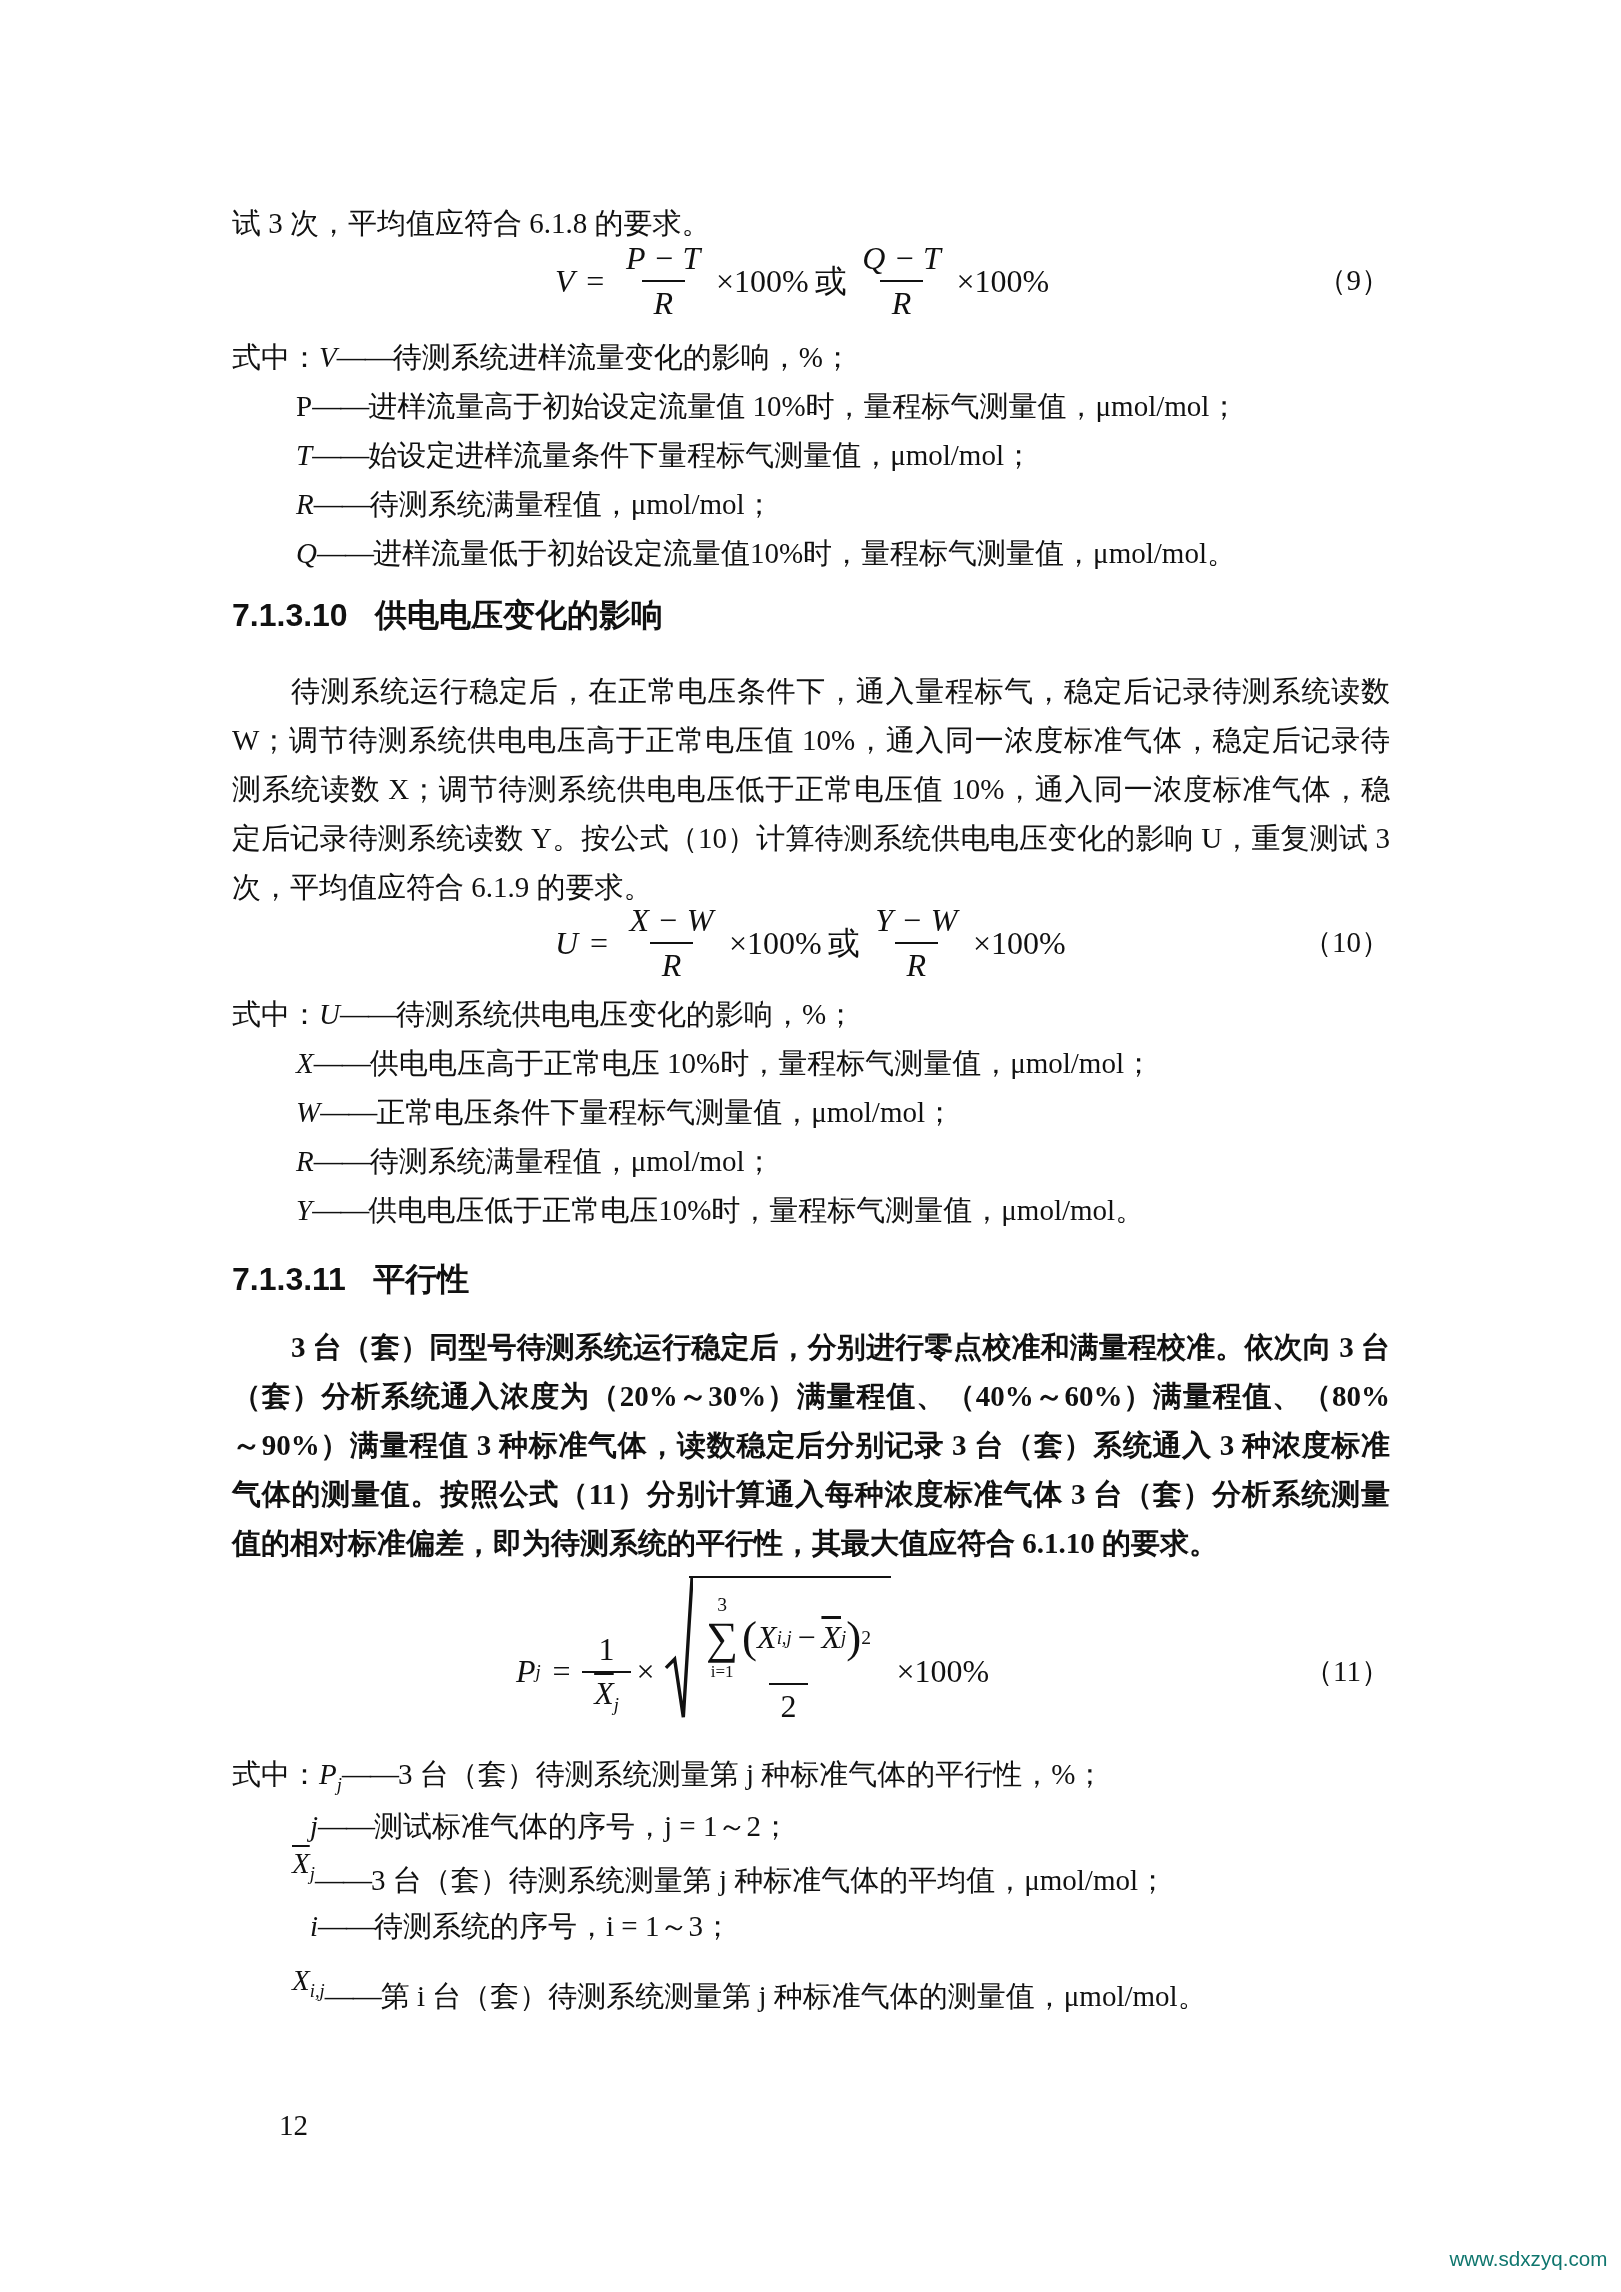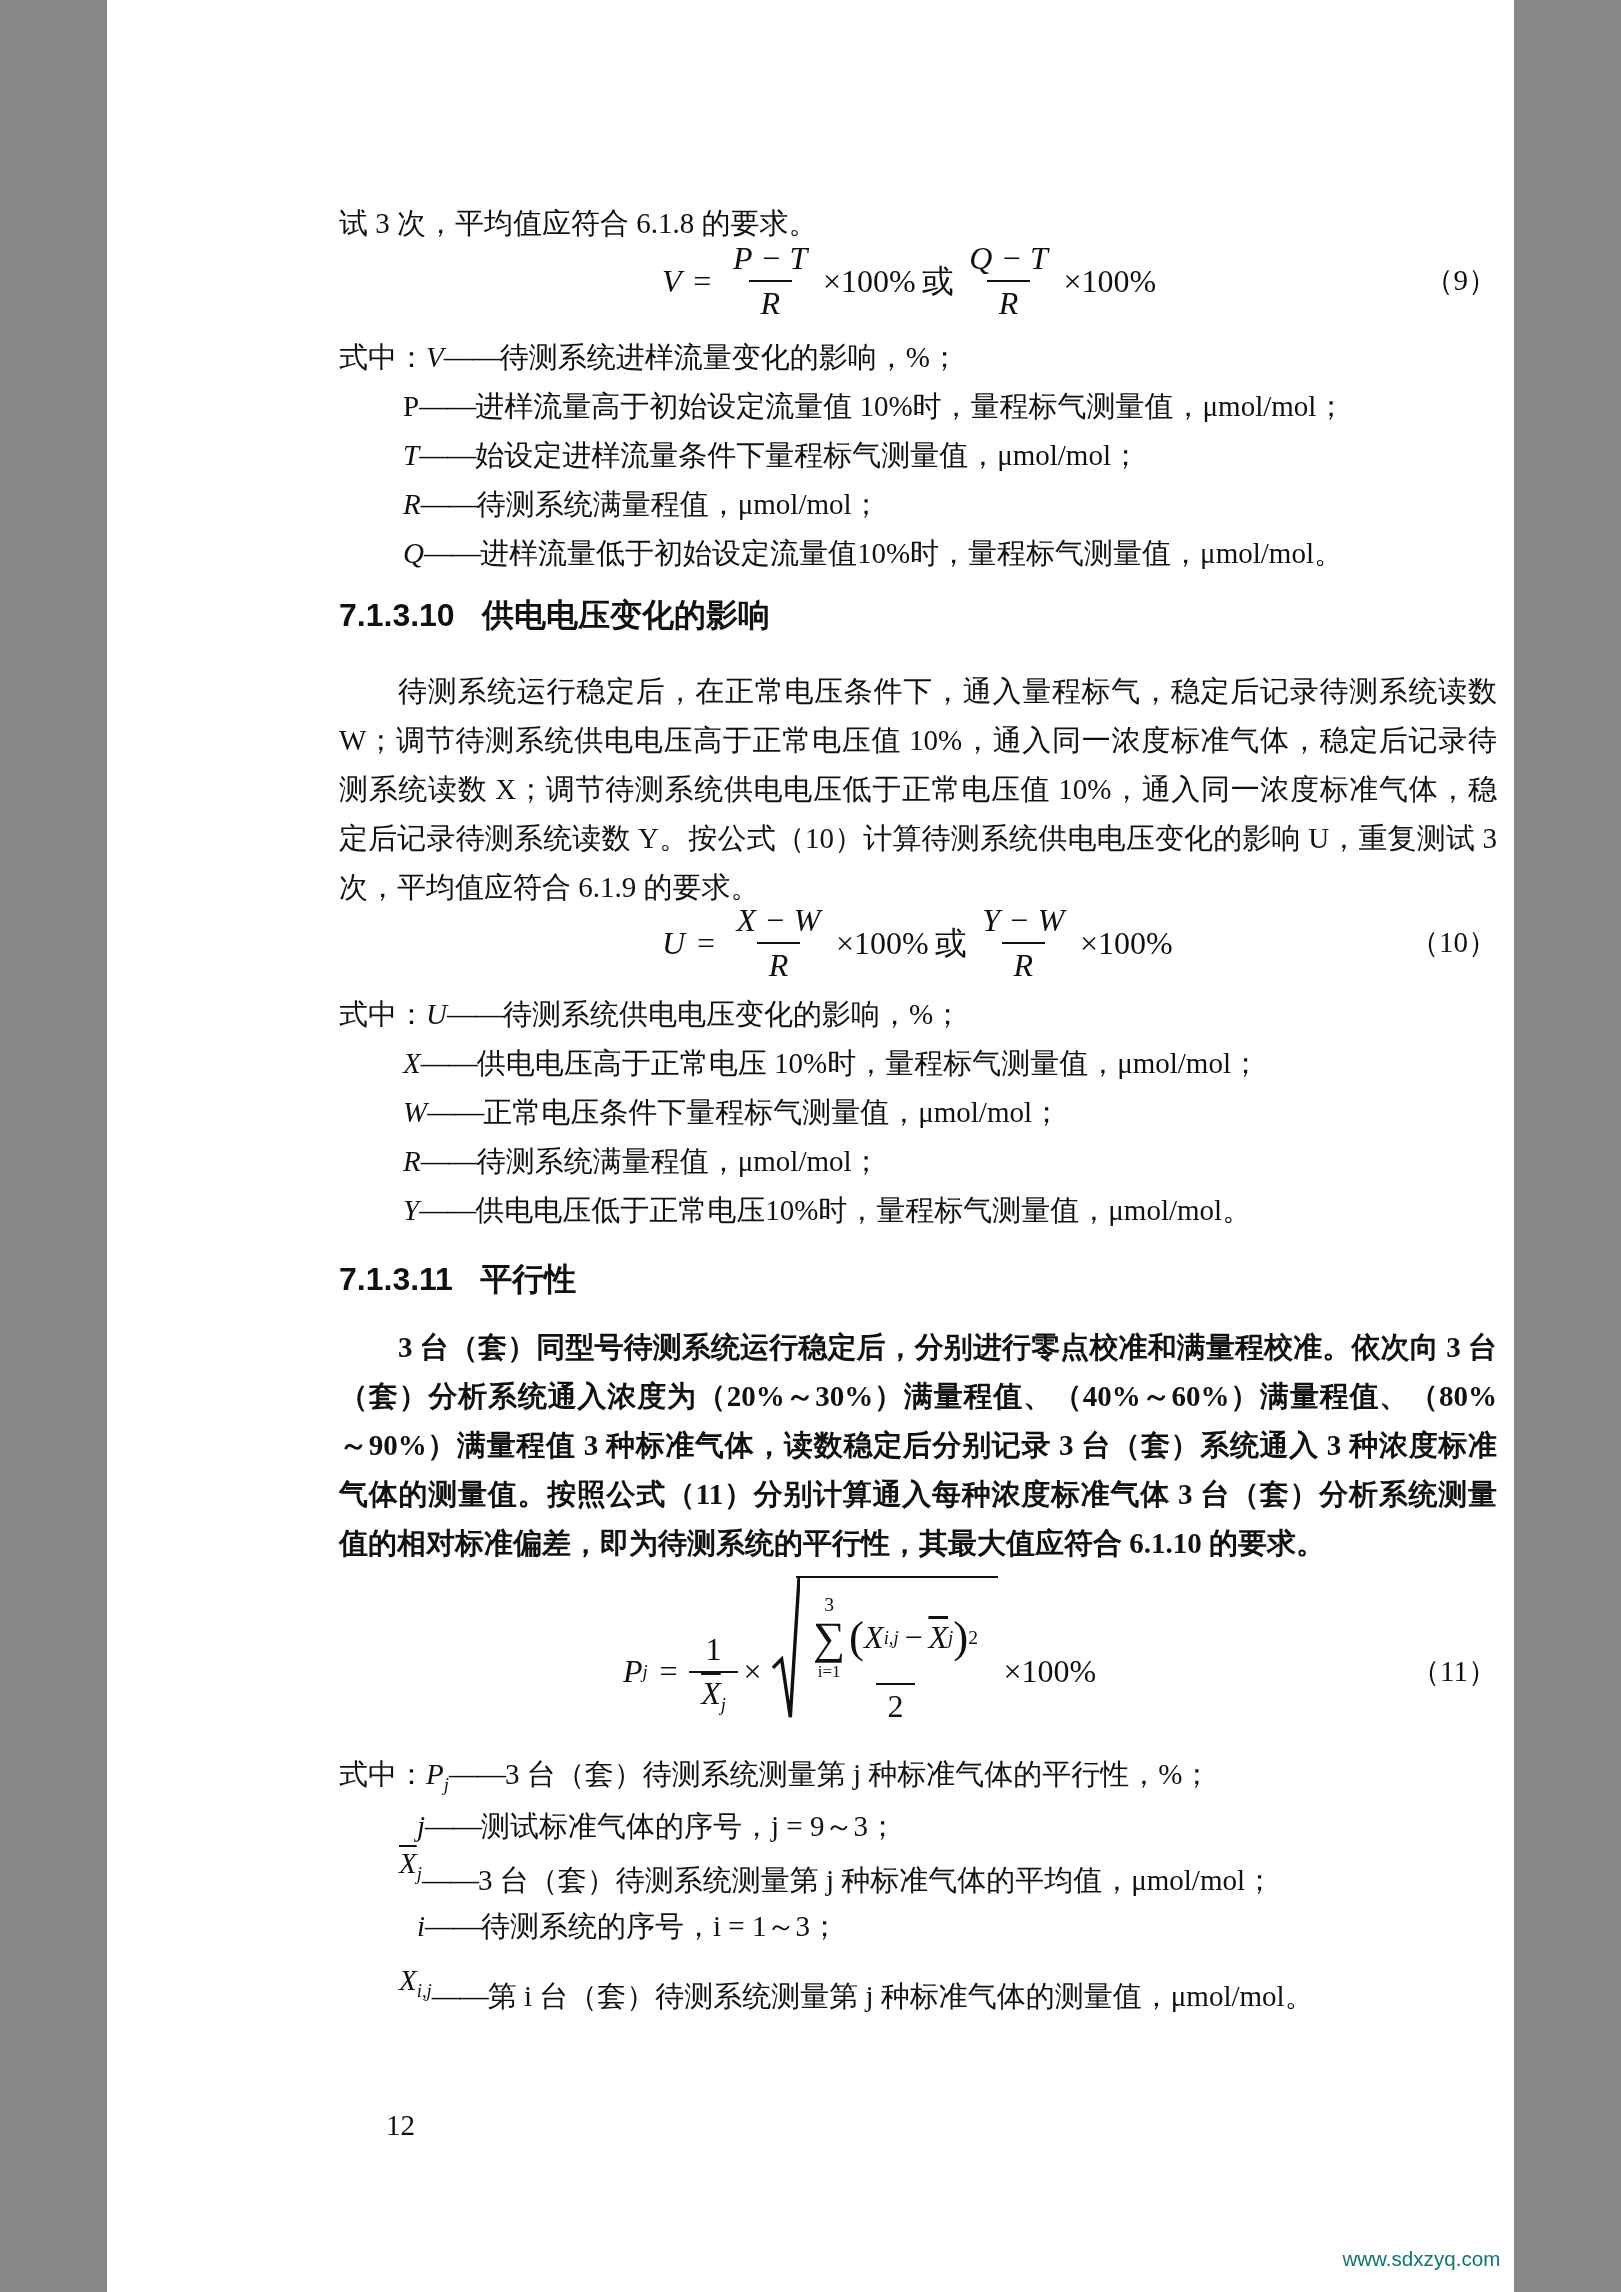--- a/index.html
+++ b/index.html
@@ -1,17 +1,17 @@
 <!DOCTYPE html>
 <html><head>
 <meta charset="utf-8">
 <style>
   html,body{margin:0;padding:0;background:#888;}
   .page{
-    position:relative;width:1407px;height:2293px;background:#ffffff;
+    position:relative;width:1621px;height:2293px;background:#ffffff;
     font-family:"Liberation Serif","DejaVu Serif",serif;color:#111;
     overflow:hidden;margin:0 auto;
   }
   .abs{position:absolute;}
   .textcol{left:232px;width:1158px;}
   .bodytext{font-size:29px;line-height:49px;}
   .para{text-align:justify;text-indent:59px;}
   .heading{font-family:"Liberation Sans","DejaVu Sans",sans-serif;font-weight:700;font-size:32px;line-height:43px;white-space:nowrap;}
   .heading .ttl{margin-left:27.4px;}
   
@@ -177,21 +177,21 @@
       <span class="mop">×100%</span>
     </div>
     <div class="fnum">（11）</div>
   </div>
 
   <div class="abs textcol" style="top:1750px;height:294px;">
     <div class="def-row" style="position:absolute;top:0;">
       <span>式中：</span><span class="sym">P</span><sub class="msub">j</sub><span class="dash">——</span><span>3 台（套）待测系统测量第 j 种标准气体的平行性，%；</span>
     </div>
     <div class="def-row" style="position:absolute;top:52px;">
-      <span class="sub-indent" style="width:78px;"></span><span class="sym">j</span><span class="dash">——</span><span>测试标准气体的序号，j = 9～3；</span>
+      <span class="sub-indent" style="width:78px;"></span><span class="sym">j</span><span class="dash">——</span><span>测试标准气体的序号，j = 1～2；</span>
     </div>
     <div class="def-row" style="position:absolute;top:106px;">
       <span class="sub-indent" style="width:60px;"></span><span class="sym raise" style="top:-16.7px;"><span class="ovl">X</span><sub class="msub">j</sub></span><span class="dash">——</span><span>3 台（套）待测系统测量第 j 种标准气体的平均值，μmol/mol；</span>
     </div>
     <div class="def-row" style="position:absolute;top:152px;">
       <span class="sub-indent" style="width:78px;"></span><span class="sym">i</span><span class="dash">——</span><span>待测系统的序号，i = 1～3；</span>
     </div>
     <div class="def-row" style="position:absolute;top:222px;">
       <span class="sub-indent" style="width:60px;"></span><span class="sym raise" style="top:-15.7px;"><span>X</span><sub class="msub">i,j</sub></span><span class="dash">——</span><span>第 i 台（套）待测系统测量第 j 种标准气体的测量值，μmol/mol。</span>
     </div>

